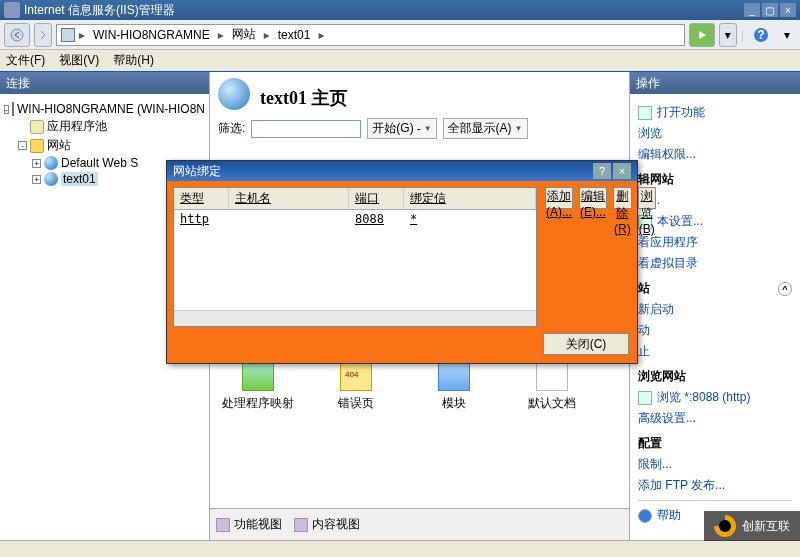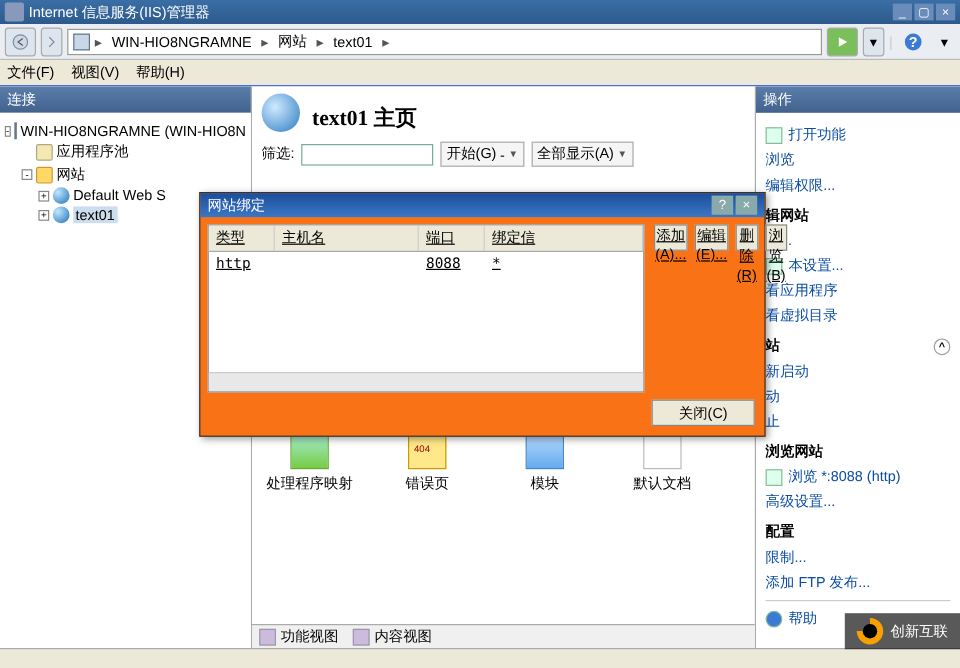--- a/index.html
+++ b/index.html
@@ -56,21 +56,21 @@
 .filter-row .dd { border: 1px solid #aaa; padding: 1px 4px; background: #f5f5f5; display:flex; align-items:center; gap:3px; cursor:pointer;}
 .filter-row .tri { font-size:8px; color:#555; }
 .icons-grid { display: flex; flex-wrap: wrap; gap: 10px 18px; margin-top: 220px; }
 .grid-item { width: 80px; text-align: center; cursor: pointer; }
 .grid-item .gi { width: 32px; height: 32px; margin: 0 auto 4px; }
 .gi1 { background: linear-gradient(#aed, #7c4); border: 1px solid #6a3; }
 .gi2 { background: #ffe88a; border: 1px solid #c90; position: relative; }
 .gi2::after { content: "404"; font-size: 8px; position: absolute; top: 10px; left: 4px; color: #a00; }
 .gi3 { background: linear-gradient(#bdf, #6ae); border: 1px solid #48c; }
 .gi4 { background: #fff; border: 1px solid #bbb; }
-.view-tabs { height: 20px; border-top: 1px solid #aaa; display: flex; align-items: center; padding: 0 6px; gap: 12px; background: #f0f0f0; }
+.view-tabs { height: 32px; border-top: 1px solid #aaa; display: flex; align-items: center; padding: 0 6px; gap: 12px; background: #f0f0f0; }
 .view-tabs .tab { display: flex; align-items: center; gap: 4px; cursor: pointer; }
 .view-tabs .tab .ti { width: 14px; height: 14px; background: #cbd; border: 1px solid #99a; }
 
 
 .right { width: 170px; background: #fff; display: flex; flex-direction: column; }
 .actions { flex: 1; padding: 6px 8px; overflow: hidden; }
 .actions .link { color: #0b4da2; margin: 4px 0; cursor: pointer; display: block; }
 .actions .link.ico { display:flex; align-items:center; gap:5px;}
 .actions .link.ico .ii { width:14px;height:14px;background:#dfe;border:1px solid #8b9;}
 .actions .section { font-weight: bold; margin: 8px 0 4px; color: #000; display:flex; justify-content:space-between; align-items:center;}

